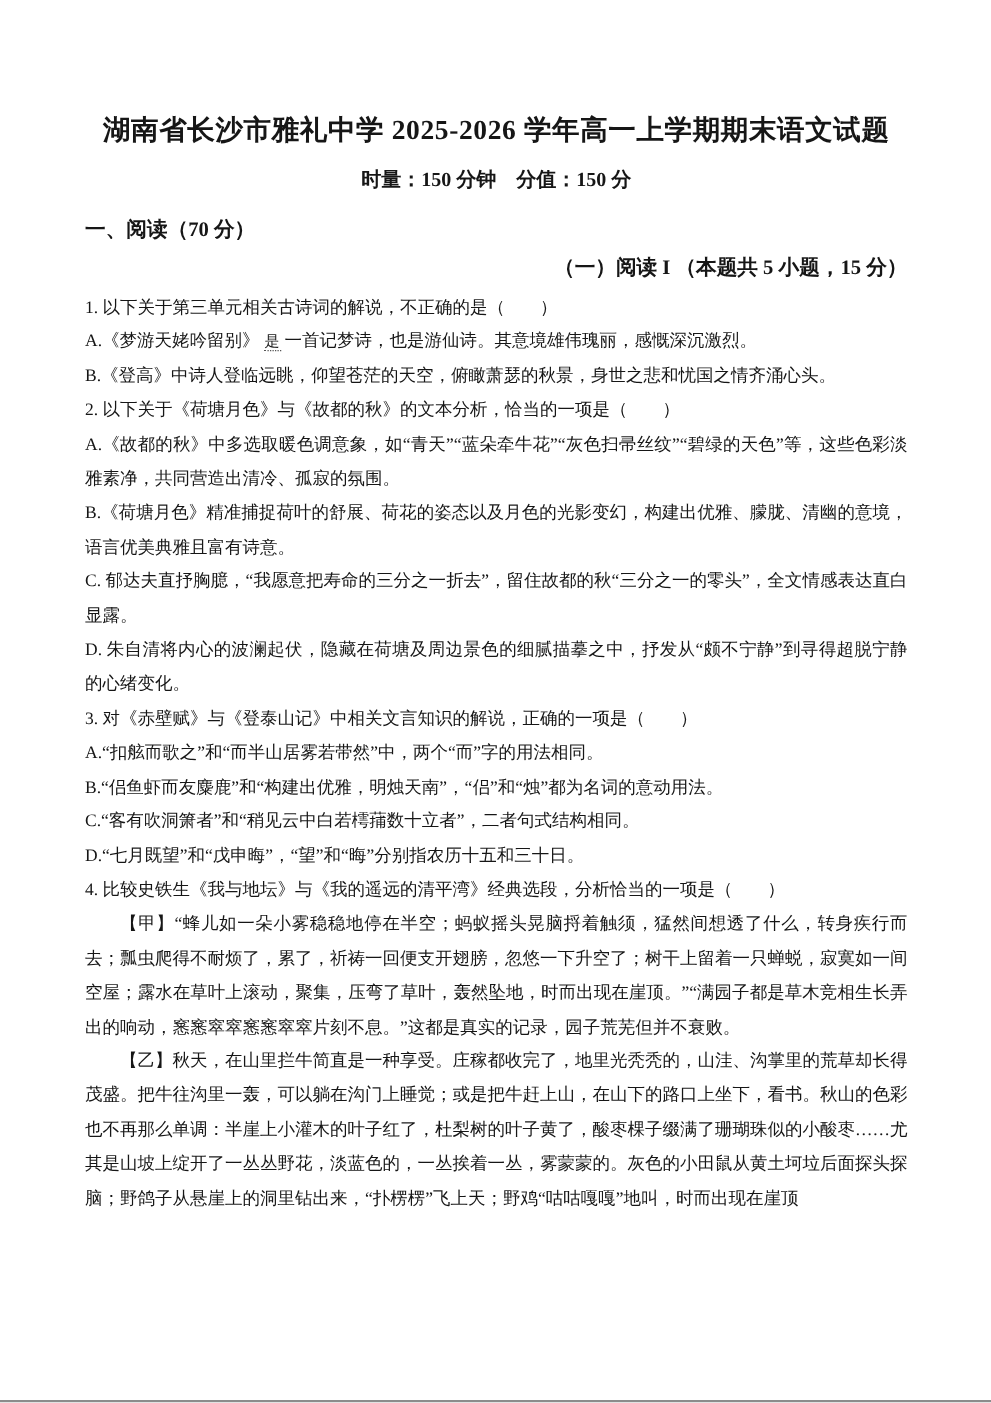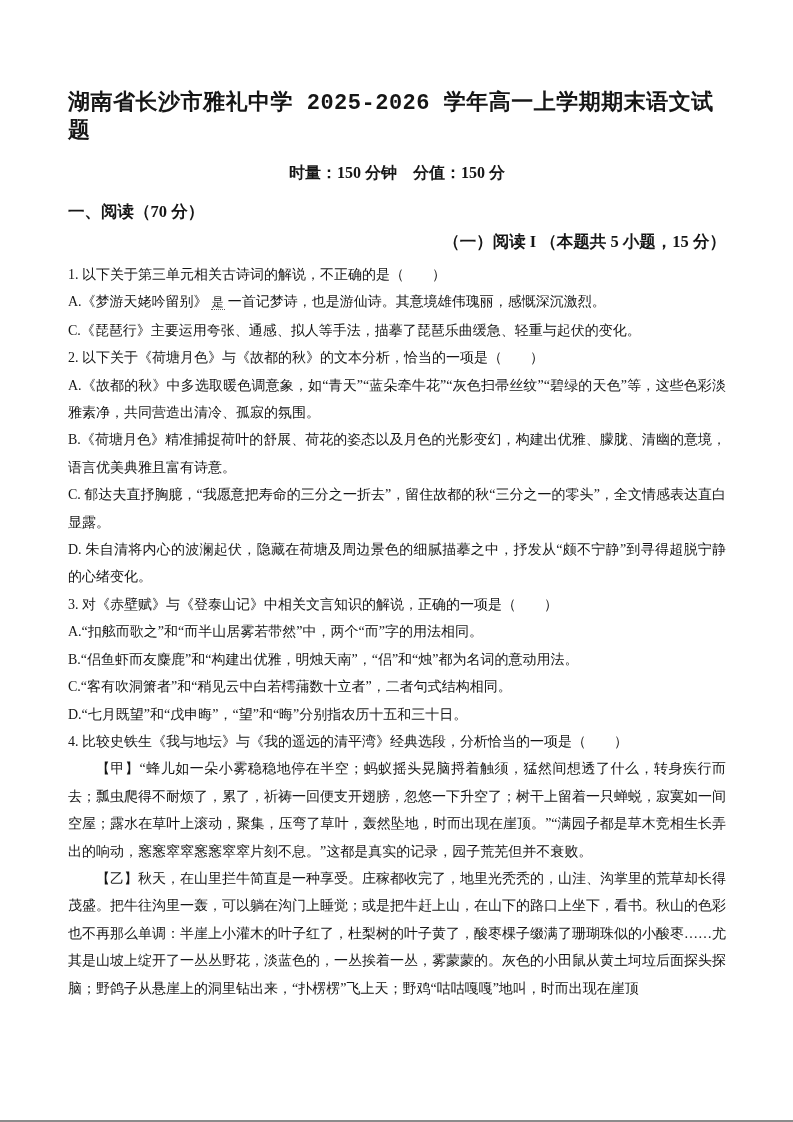--- a/index.html
+++ b/index.html
@@ -13,23 +13,23 @@
     color: var(--text-color, #161616);
     padding: 90px 67px 0 68px;
     border-bottom: 2px solid var(--border-gray, #8c8c8c);
     overflow: hidden;
     font-family: "Liberation Serif", "DejaVu Serif", serif;
   }
   .doc-title {
     margin: 0 0 16px 0;
     font-size: 22px;
     font-weight: bold;
+    text-align: center;
     line-height: 28px;
     letter-spacing: 0.5px;
-    font-family: Liberation Mono, monospace;
   }
   .meta-line {
     margin: 0 0 13px 0;
     font-size: 16px;
     font-weight: bold;
     text-align: center;
     line-height: 22px;
   }
   .section-heading {
     margin: 0;
@@ -66,21 +66,21 @@
 <div class="page">
 
   <h1 class="doc-title">湖南省长沙市雅礼中学 2025-2026 学年高一上学期期末语文试题</h1>
   <p class="meta-line">时量：150 分钟　分值：150 分</p>
 
   <h2 class="section-heading">一、阅读（70 分）</h2>
   <h3 class="subsection-heading">（一）阅读 I （本题共 5 小题，15 分）</h3>
 
   <p class="line">1. 以下关于第三单元相关古诗词的解说，不正确的是（　　）</p>
   <p class="line"><span>A.《梦游天姥吟留别》</span><span class="formula-char">是</span><span>一首记梦诗，也是游仙诗。其意境雄伟瑰丽，感慨深沉激烈。</span></p>
-  <p class="line">C.《琵琶行》主要运用夸张、通感、拟人等手法，描摹了琵琶乐曲缓急、轻重与起伏的变化。</p>
+  <p class="line">B.《登高》中诗人登临远眺，仰望苍茫的天空，俯瞰萧瑟的秋景，身世之悲和忧国之情齐涌心头。</p>
 
   <p class="line">2. 以下关于《荷塘月色》与《故都的秋》的文本分析，恰当的一项是（　　）</p>
   <p class="line">A.《故都的秋》中多选取暖色调意象，如“青天”“蓝朵牵牛花”“灰色扫帚丝纹”“碧绿的天色”等，这些色彩淡雅素净，共同营造出清冷、孤寂的氛围。</p>
   <p class="line">B.《荷塘月色》精准捕捉荷叶的舒展、荷花的姿态以及月色的光影变幻，构建出优雅、朦胧、清幽的意境，语言优美典雅且富有诗意。</p>
   <p class="line">C. 郁达夫直抒胸臆，“我愿意把寿命的三分之一折去”，留住故都的秋“三分之一的零头”，全文情感表达直白显露。</p>
   <p class="line">D. 朱自清将内心的波澜起伏，隐藏在荷塘及周边景色的细腻描摹之中，抒发从“颇不宁静”到寻得超脱宁静的心绪变化。</p>
 
   <p class="line">3. 对《赤壁赋》与《登泰山记》中相关文言知识的解说，正确的一项是（　　）</p>
   <p class="line">A.“扣舷而歌之”和“而半山居雾若带然”中，两个“而”字的用法相同。</p>
   <p class="line">B.“侣鱼虾而友麋鹿”和“构建出优雅，明烛天南”，“侣”和“烛”都为名词的意动用法。</p>

